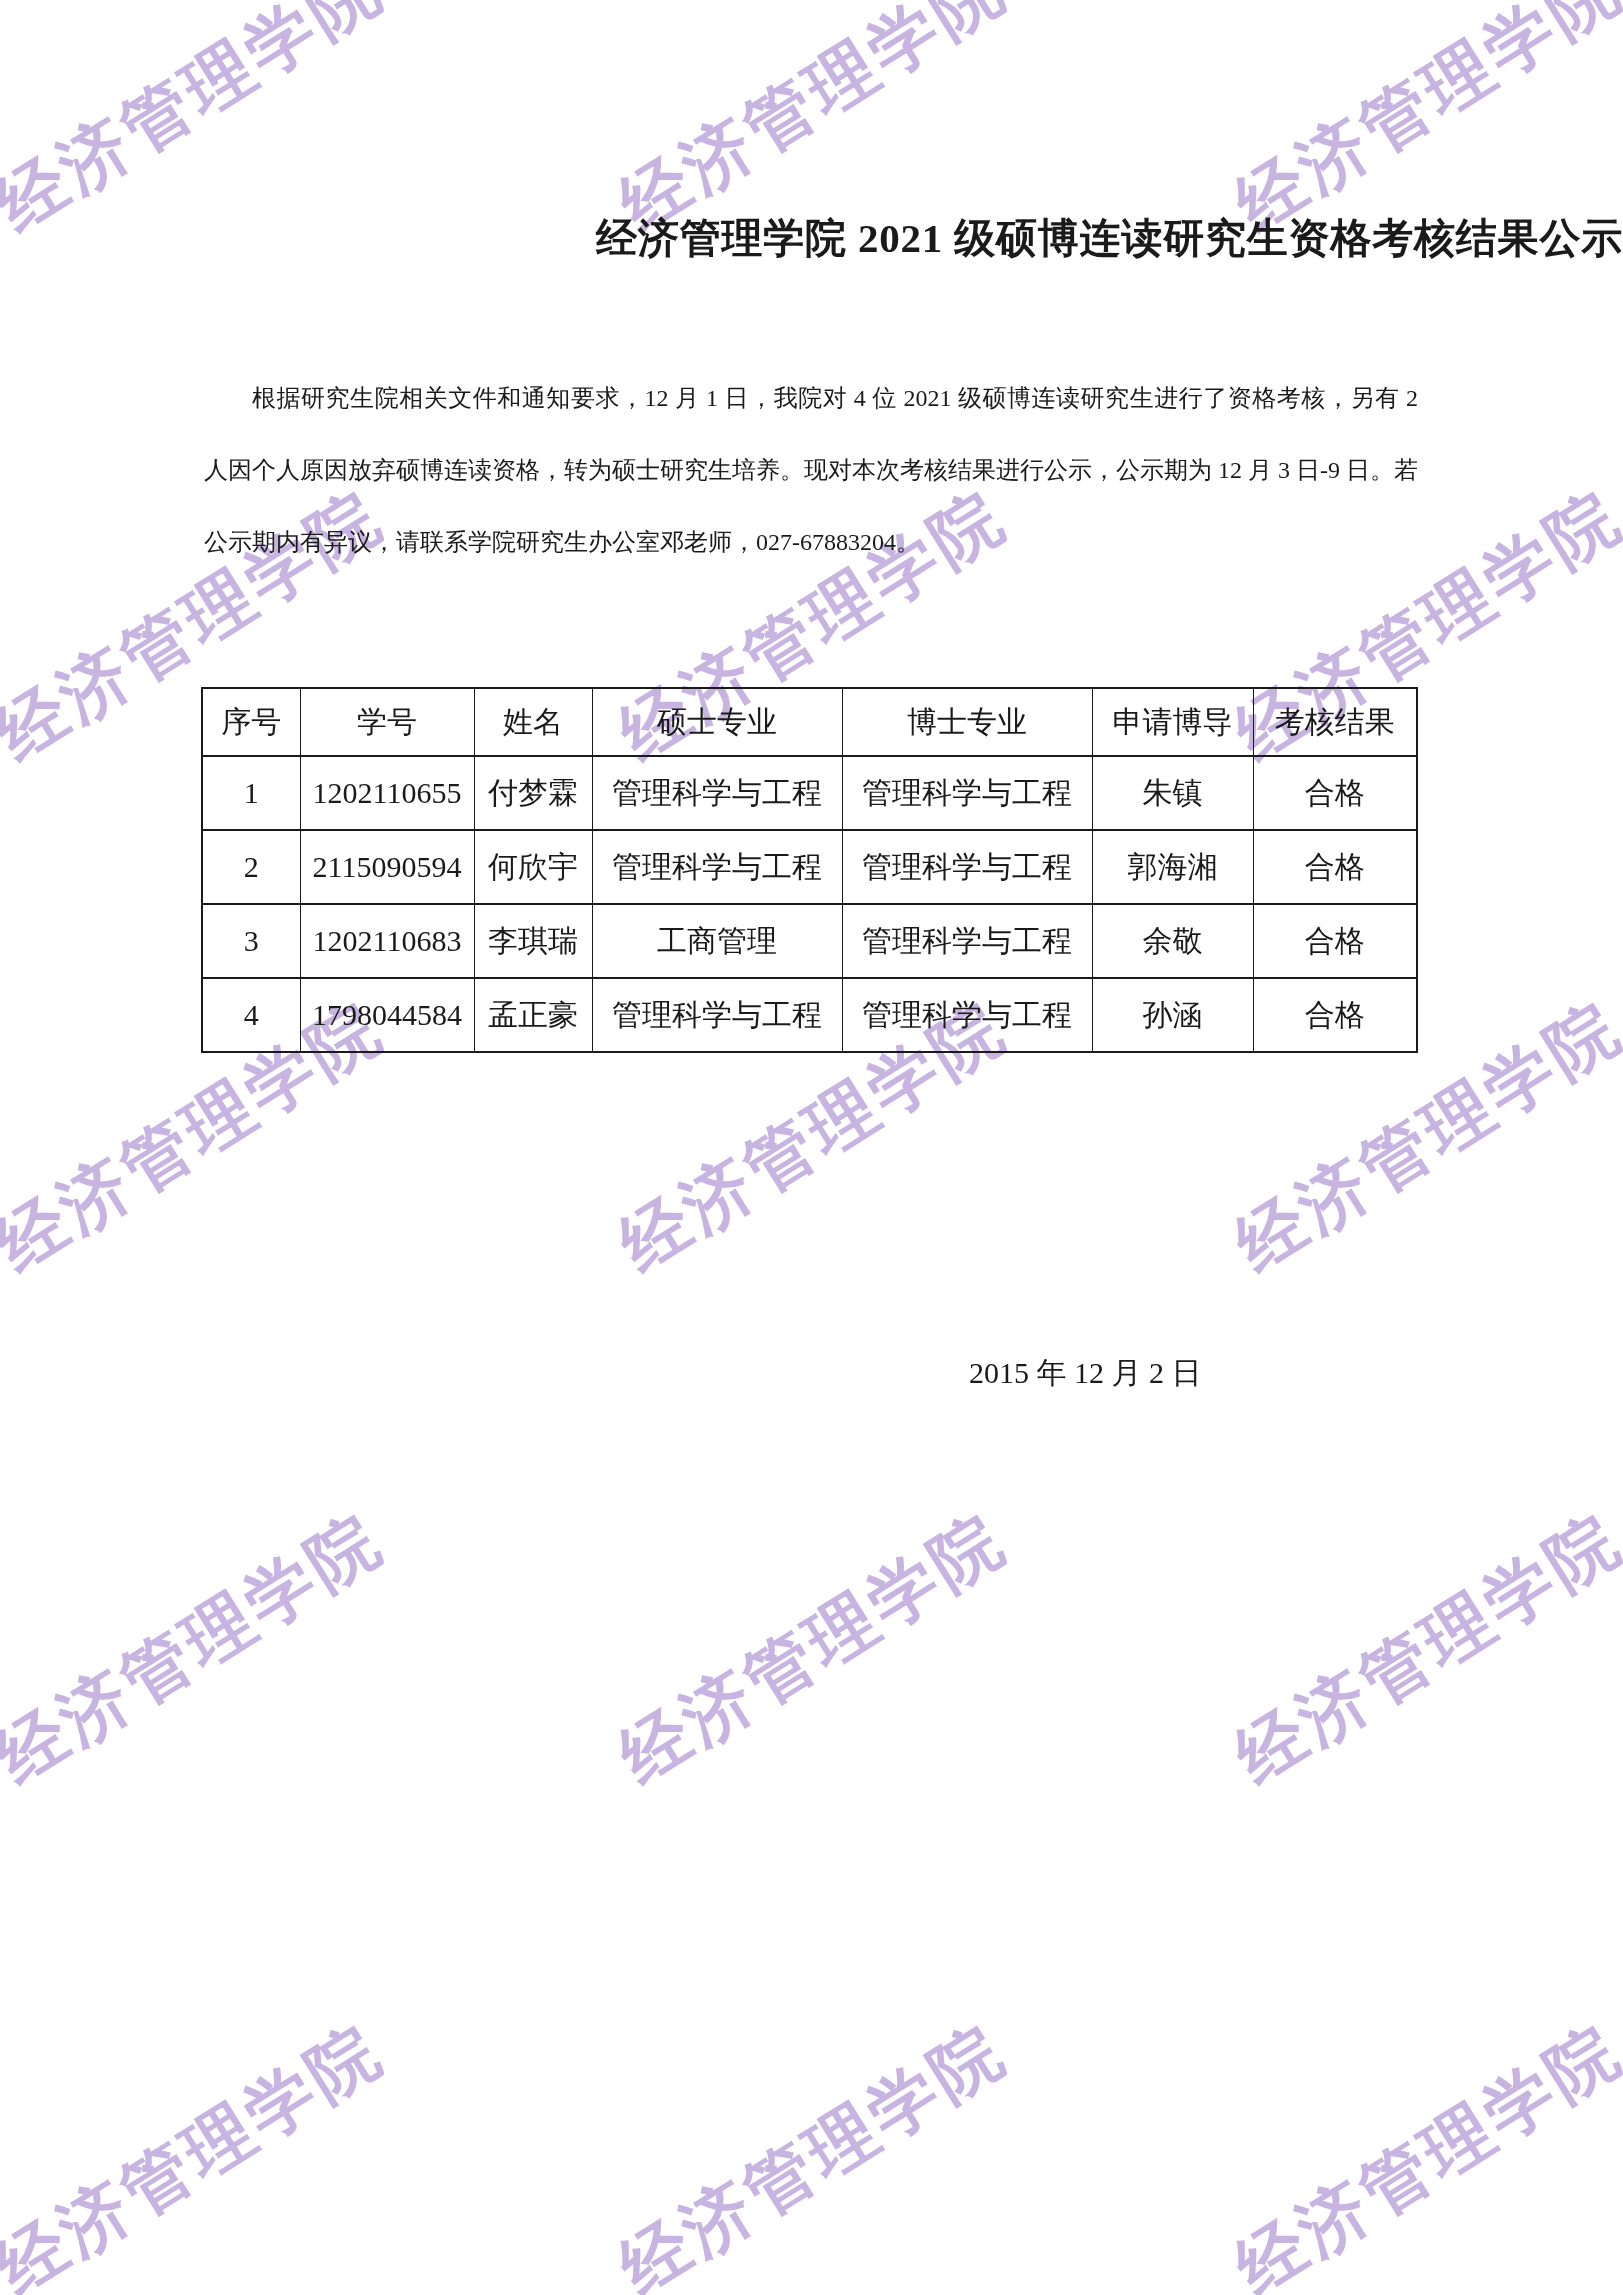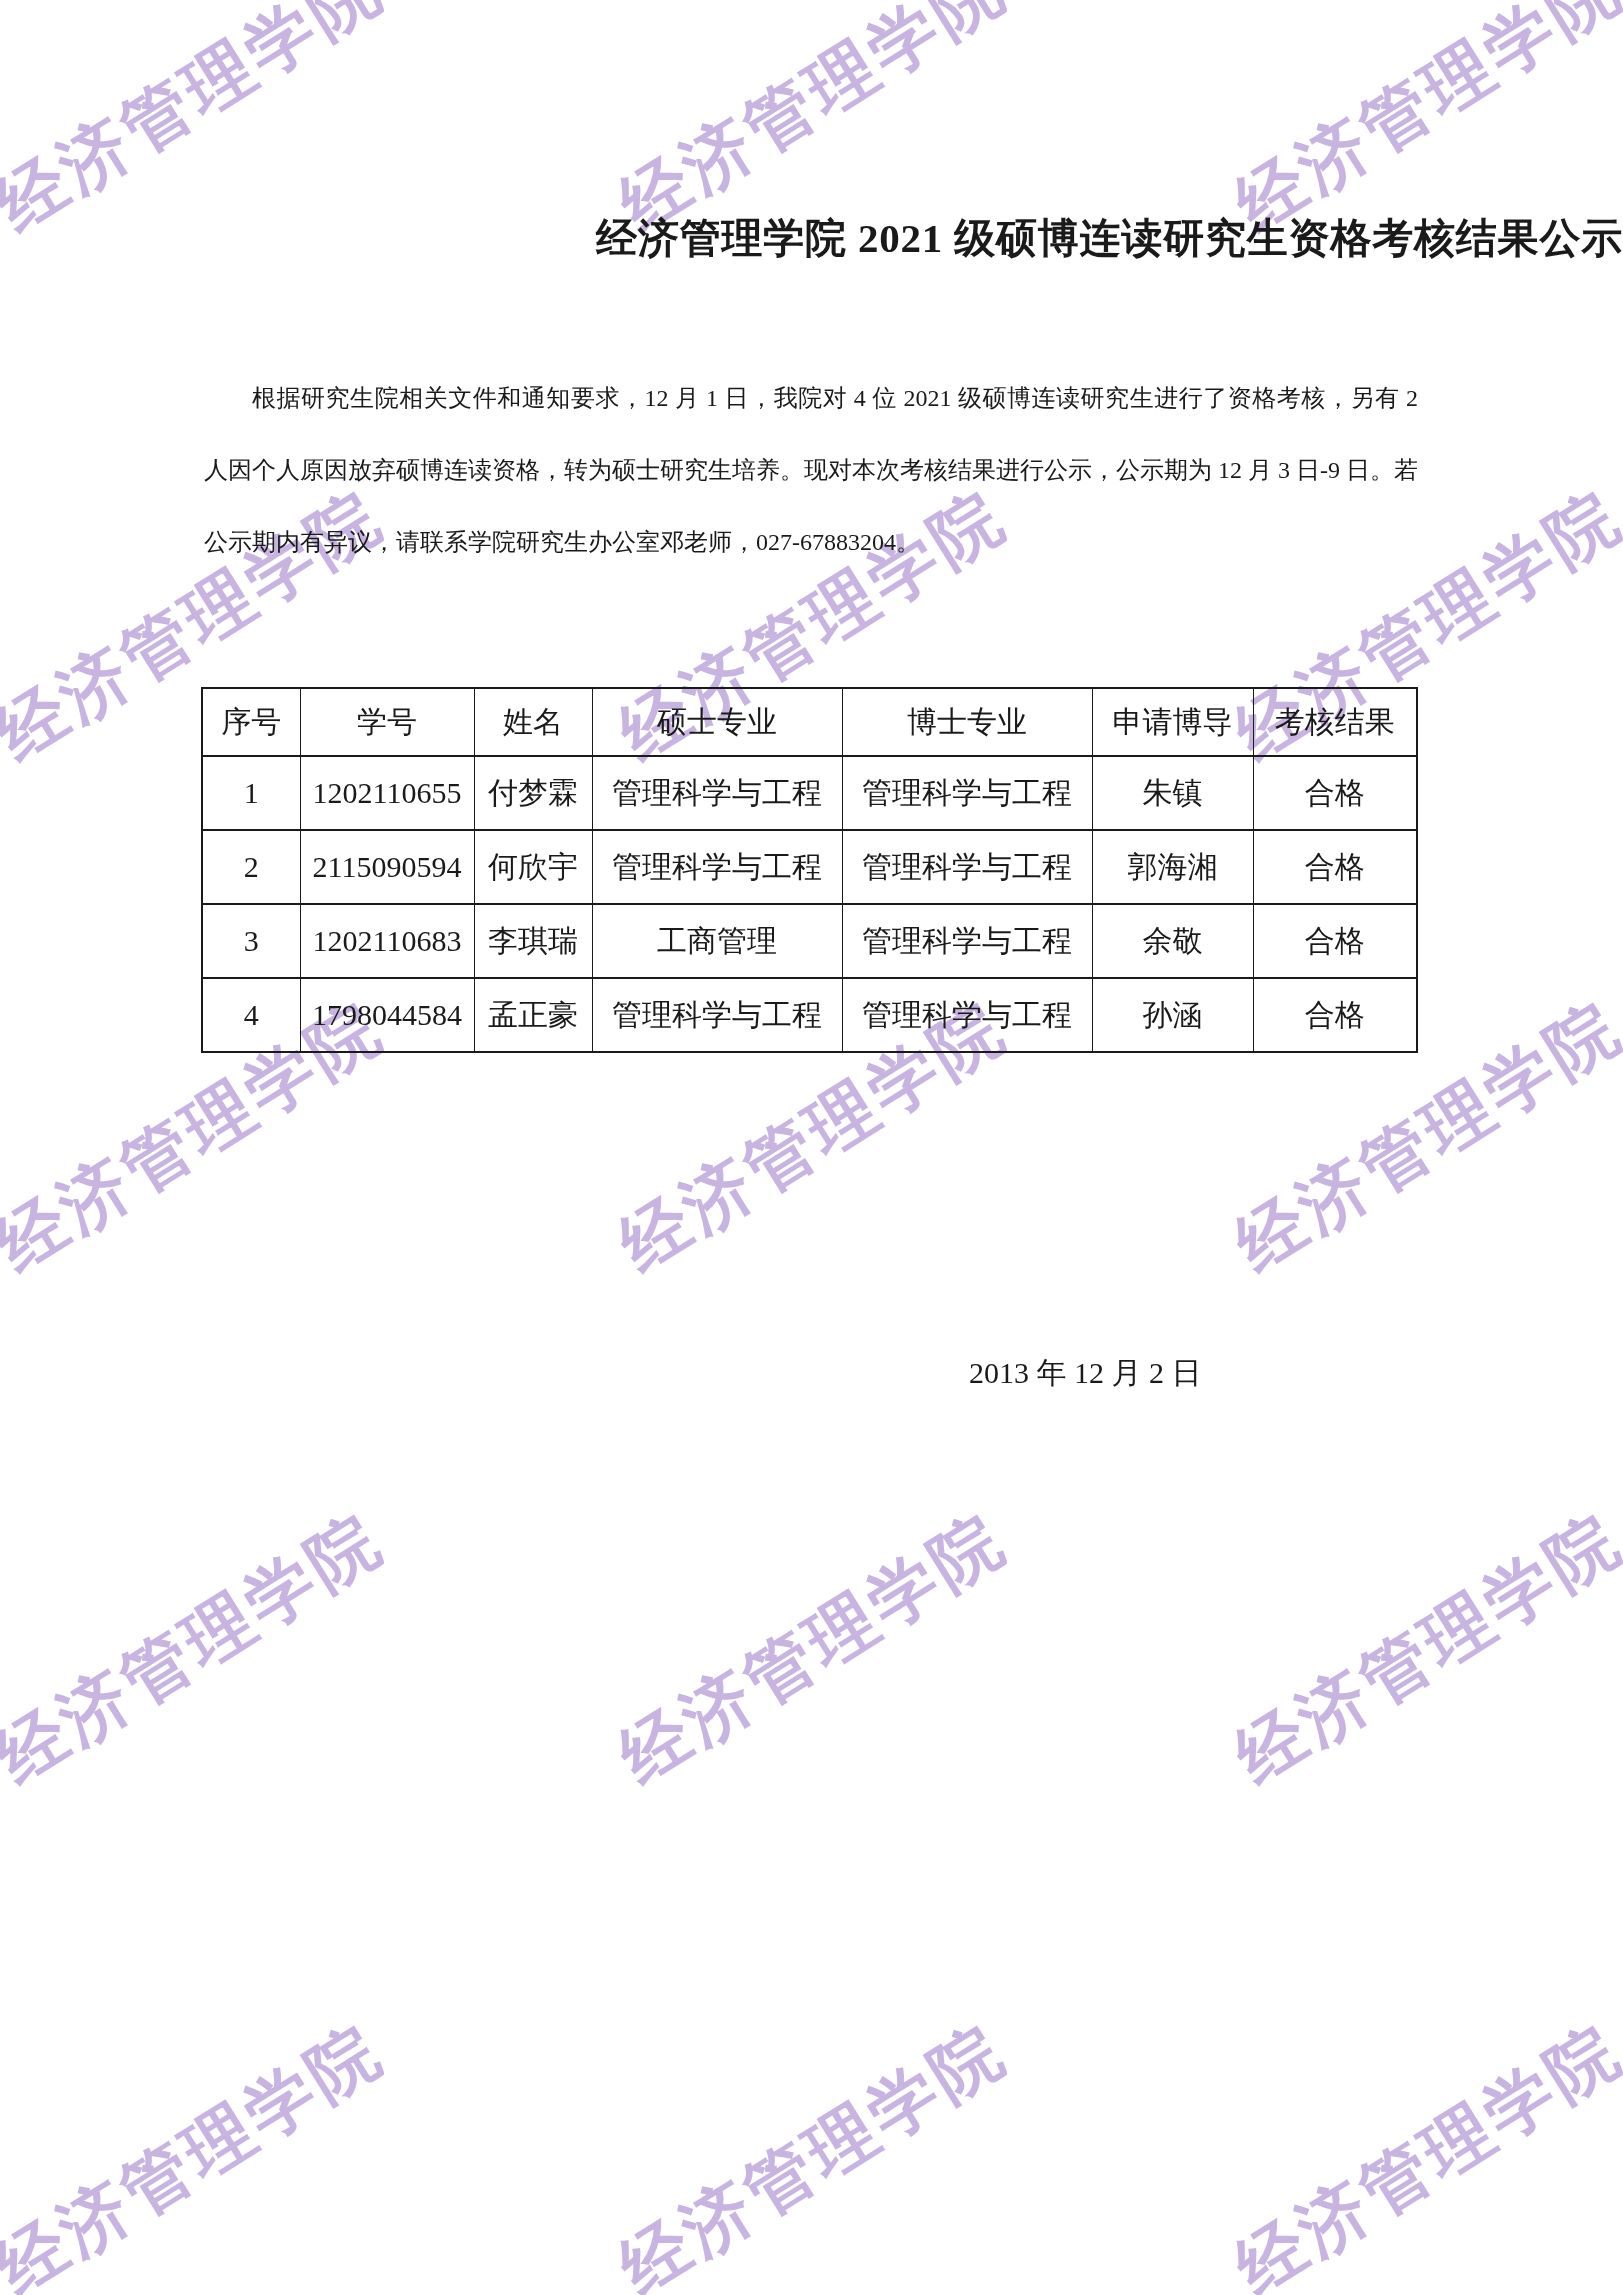--- a/index.html
+++ b/index.html
@@ -158,17 +158,17 @@
             <td>孟正豪</td>
             <td>管理科学与工程</td>
             <td>管理科学与工程</td>
             <td>孙涵</td>
             <td>合格</td>
           </tr>
         </tbody>
     </table>
 
 
-    <div class="doc-date">2013 年 12 月 2 日</div>
+    <div class="doc-date">2015 年 12 月 2 日</div>
 
   </div>
 </div>
 
 
 </body></html>

